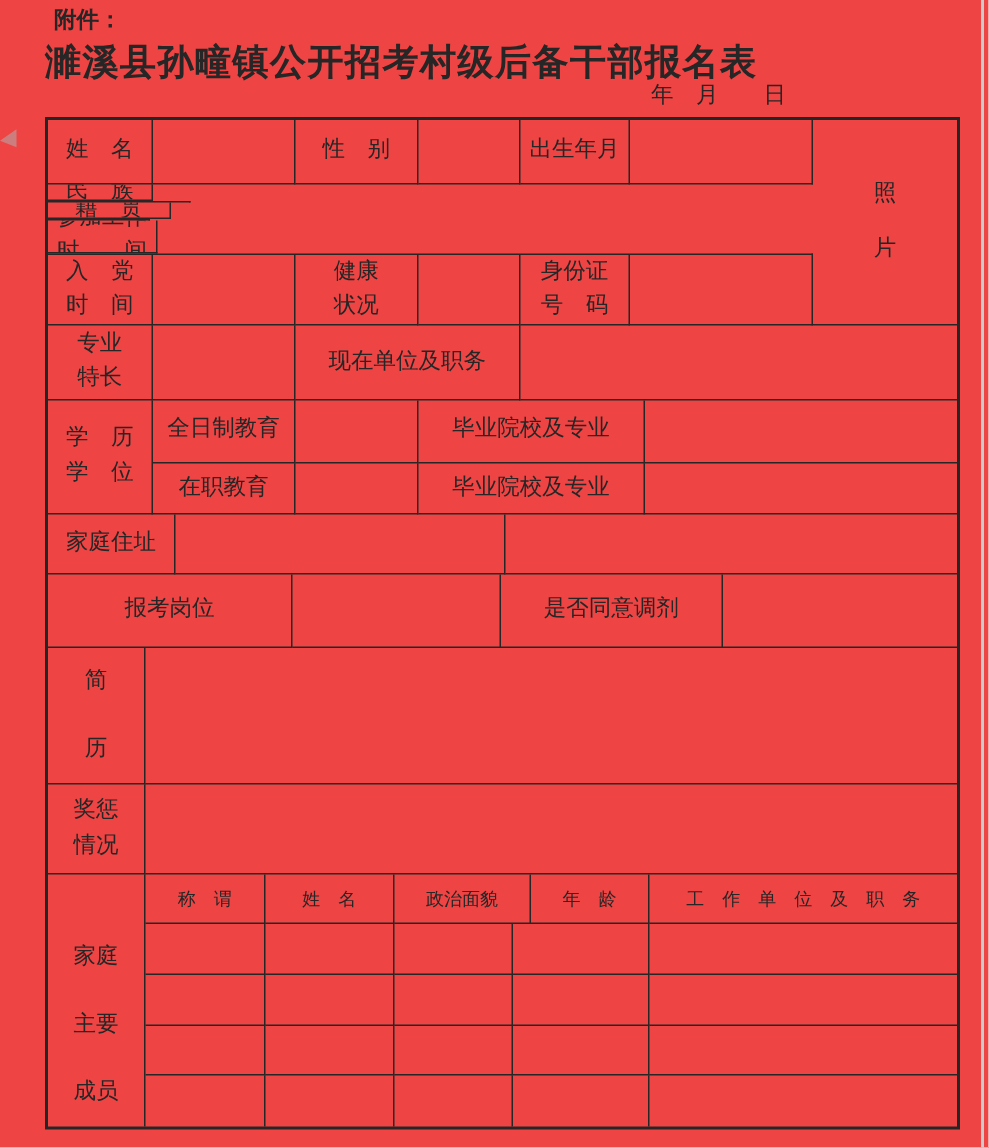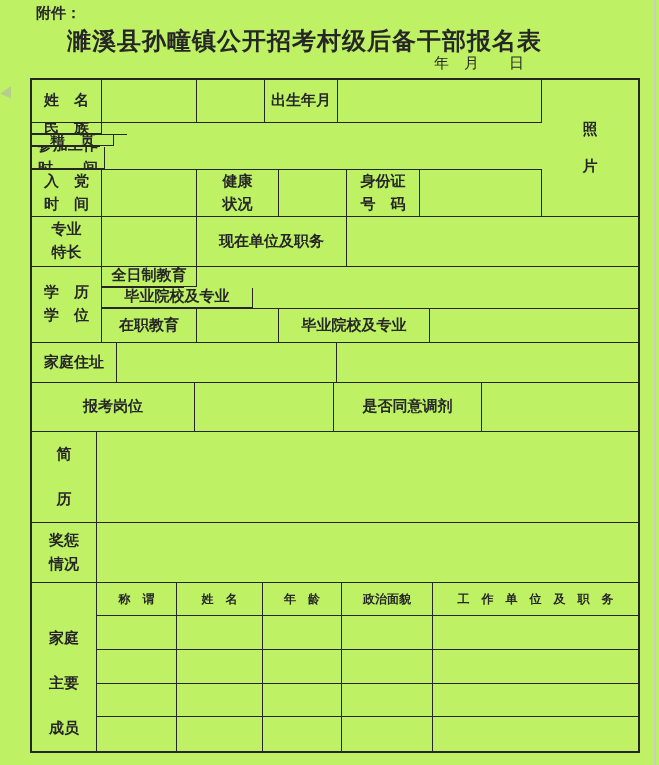--- a/index.html
+++ b/index.html
@@ -1,28 +1,28 @@
 <!DOCTYPE html>
 <html><head>
 <meta charset="utf-8">
 <style>
   html,body{margin:0;padding:0;background:#ffffff;}
-  .page{position:relative;width:659px;height:765px;background:#bef264;overflow:hidden;
+  .page{position:relative;width:659px;height:765px;background:#ef4444;overflow:hidden;
         font-family:"Liberation Serif","DejaVu Serif",serif;color:#262626;}
   .scan-edge{position:absolute;right:3px;top:0;width:2px;height:765px;background:#cbcbcb;}
   .scan-artifact{position:absolute;left:0;top:87px;width:0;height:0;opacity:.55;
         border-top:6px solid transparent;border-bottom:6px solid transparent;
         border-right:11px solid #aeaeae;transform:skewY(-8deg);}
   .attachment{position:absolute;left:36px;top:4px;font-weight:bold;font-size:15px;}
-  .title{position:absolute;left:30px;top:25px;width:512px;text-align:right;
+  .title{position:absolute;left:30px;top:25px;width:512px;text-align:left;
         font-weight:bold;font-size:24px;letter-spacing:1px;white-space:nowrap;}
   .dateline{position:absolute;left:14px;top:54px;width:510px;text-align:right;
         font-size:15px;white-space:pre;}
   .tbl{position:absolute;left:30px;top:78px;width:610px;height:675px;
-        border:2px solid #262626;box-sizing:border-box;display:flex;flex-direction:column;font-weight:bold;}
+        border:2px solid #262626;box-sizing:border-box;display:flex;flex-direction:column;}
   .r{display:flex;}
   .col{display:flex;flex-direction:column;}
   .c{box-sizing:border-box;border-right:1px solid #262626;border-bottom:1px solid #262626;
      display:flex;align-items:center;justify-content:center;text-align:center;
      white-space:pre-line;font-size:15px;line-height:1.55;overflow:hidden;}
   .nr{border-right:none;}
   .nb{border-bottom:none;}
   .f1{flex:1;}
   .secA{display:flex;height:137px;}
   .colA{width:510px;display:flex;flex-direction:column;}
@@ -34,40 +34,41 @@
   .secF1{display:flex;height:93px;}
   .secF2{display:flex;height:64px;}
   .secG{display:flex;flex:1;}
   .resume-lbl{line-height:3.0;}
   .fam-lbl{line-height:3.0;padding-top:33px;}
   .fam-head{font-size:12px;}
   .w70{width:70px;} .w95{width:95px;} .w82{width:82px;} .w68{width:68px;} .w73{width:73px;}
   .w150{width:150px;} .w151{width:151px;} .w85{width:85px;} .w220{width:220px;} .w93{width:93px;}
   .w163{width:163px;} .w139{width:139px;} .w148{width:148px;} .w65{width:65px;}
   .w80{width:80px;} .w86{width:86px;} .w79{width:79px;} .w91{width:91px;}
-  .h43{height:43px;} .h47{height:47px;flex-direction:column;} .h42{height:42px;flex-direction:column;} .h33{height:33px;}
+  .h43{height:43px;} .h47{height:47px;flex-direction:column;} .h42{height:42px;} .h33{height:33px;}
 </style>
 </head>
 <body>
 
 <div class="page">
   <div class="scan-edge"></div>
   <div class="scan-artifact"></div>
 
   <div class="attachment">附件：</div>
   <div class="title">濉溪县孙疃镇公开招考村级后备干部报名表</div>
   <div class="dateline">年　月　　日</div>
 
   <div class="tbl">
 
     <div class="secA">
       <div class="colA">
         <div class="r h43">
           <div class="c w70">姓　名</div>
           <div class="c w95"></div>
+          <div class="c w82">性　别</div>
           <div class="c w68"></div>
           <div class="c w73">出生年月</div>
           <div class="c f1"></div>
         </div>
         <div class="r h47">
           <div class="c w70">民　族</div>
           <div class="c w95"></div>
           <div class="c w82">籍　贯</div>
           <div class="c w68"></div>
           <div class="c w73">参加工作
@@ -143,22 +144,22 @@
     </div>
 
     <div class="secG">
       <div class="c w65 nb fam-lbl">家庭
 主要
 成员</div>
       <div class="col f1">
         <div class="r h33">
           <div class="c w80 fam-head">称　谓</div>
           <div class="c w86 fam-head">姓　名</div>
+          <div class="c w91 fam-head">政治面貌</div>
           <div class="c w79 fam-head">年　龄</div>
-          <div class="c w91 fam-head">政治面貌</div>
           <div class="c f1 nr fam-head">工　作　单　位　及　职　务</div>
         </div>
         <div class="r f1">
           <div class="c w80"></div>
           <div class="c w86"></div>
           <div class="c w79"></div>
           <div class="c w91"></div>
           <div class="c f1 nr"></div>
         </div>
         <div class="r f1">

